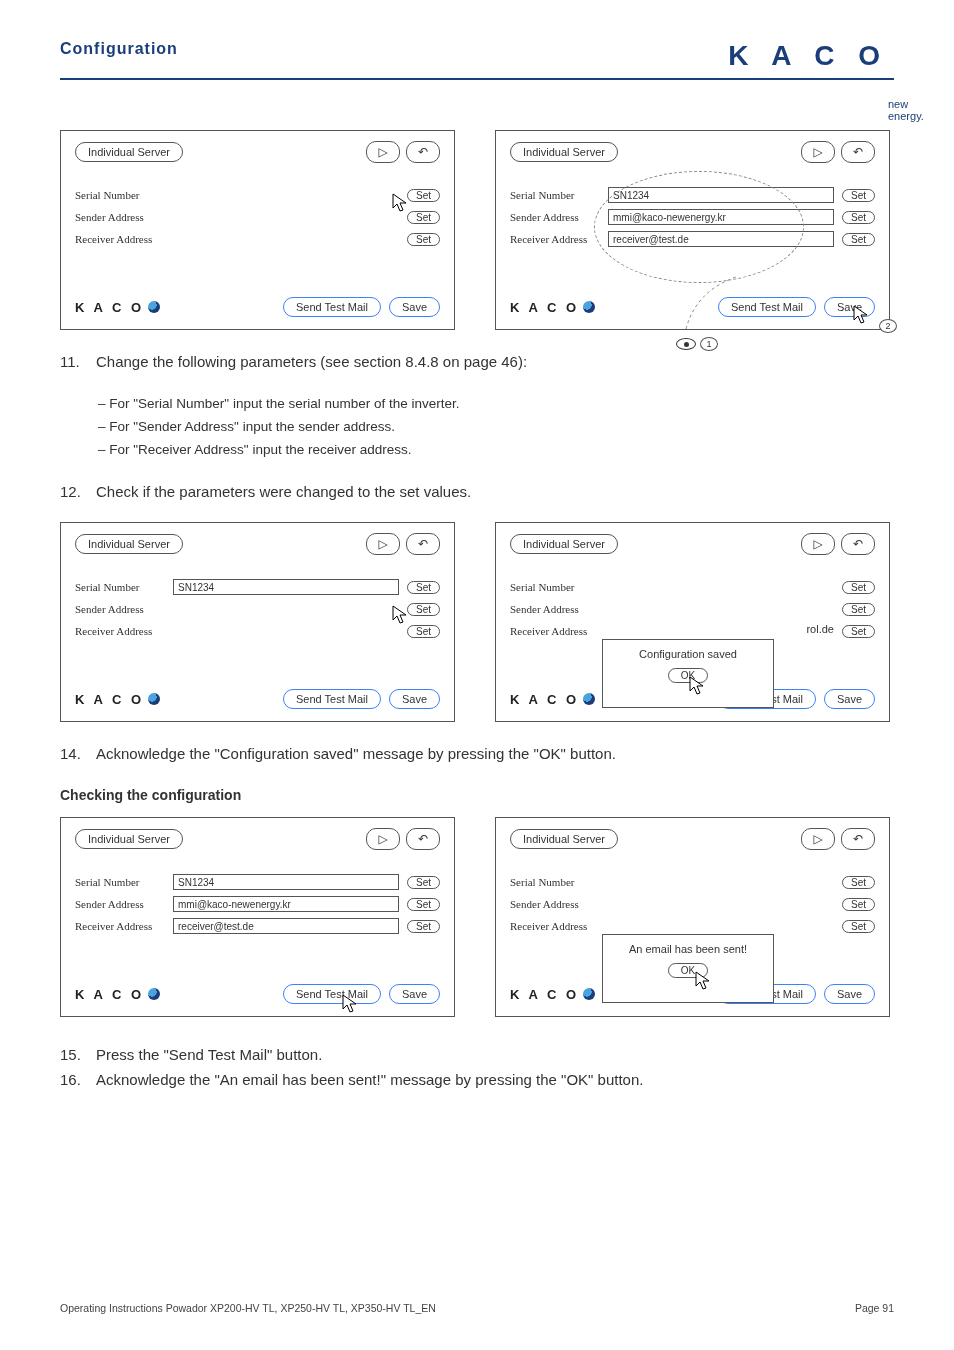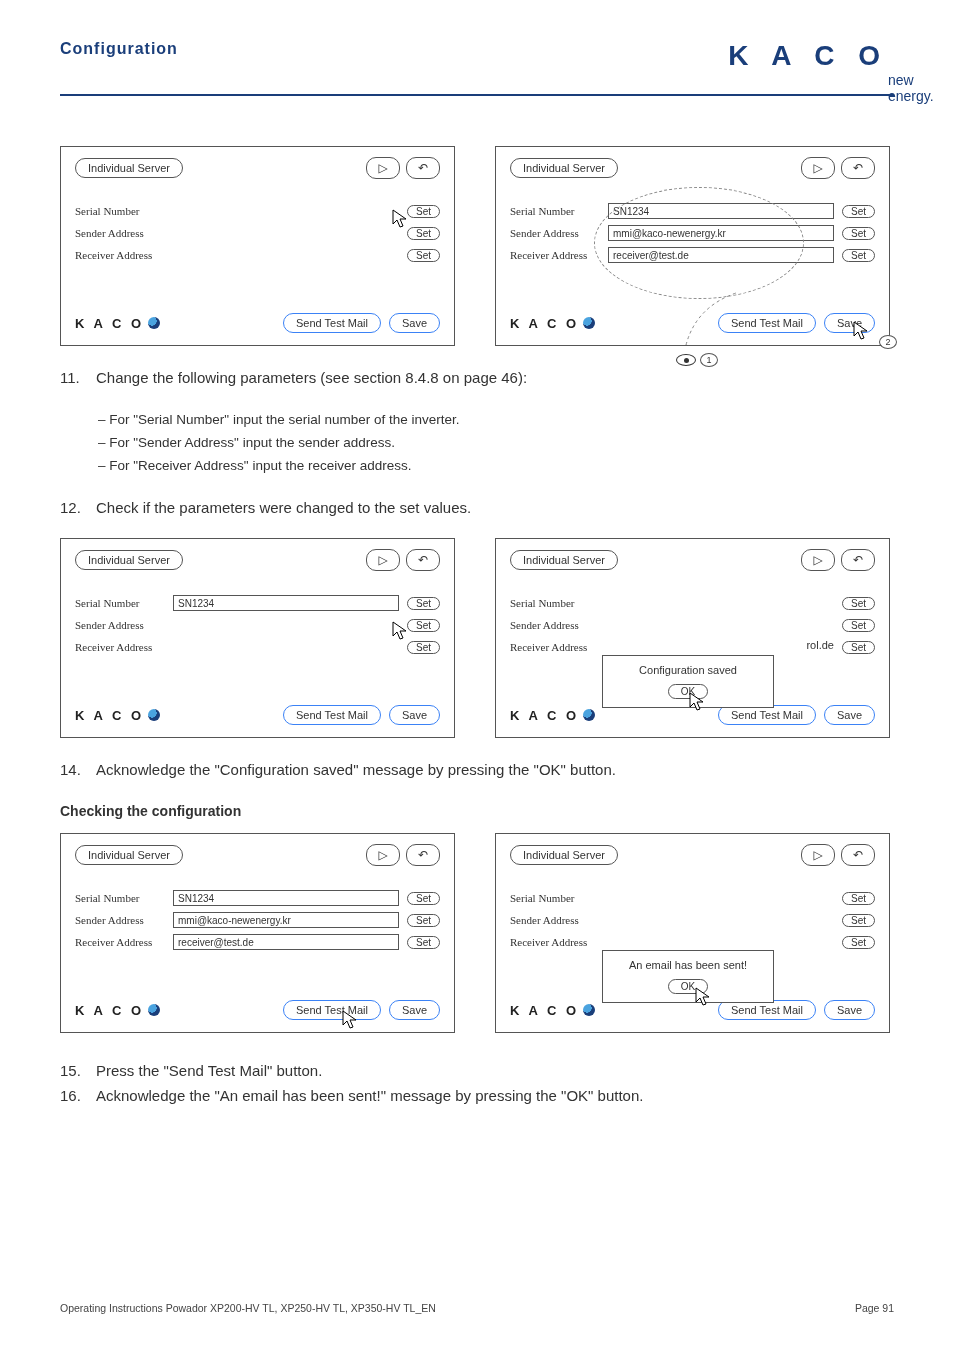--- a/index.html
+++ b/index.html
@@ -10,21 +10,21 @@
     color: #333;
     background: #fff;
     position: relative;
     padding: 40px 60px;
   }
   .header {
     display: flex;
     justify-content: space-between;
     align-items: flex-start;
     border-bottom: 2px solid #1a3e7a;
-    padding-bottom: 22px;
+    padding-bottom: 6px;
     margin-bottom: 50px;
   }
   .header-title {
     color: #1a3e7a;
     font-weight: 600;
     font-size: 16px;
     letter-spacing: 1px;
   }
   .logo {
     display: flex;
@@ -38,24 +38,24 @@
     letter-spacing: 8px;
     color: #1a3e7a;
   }
   .logo-swirl {
     width: 30px; height: 30px;
     border-radius: 50%;
     background: radial-gradient(circle at 35% 35%, #4aa3df 0 40%, #1a3e7a 41% 100%);
     position: relative;
   }
   .logo-sub {
-    font-size: 14px;
+    font-size: 11px;
     color: #1a3e7a;
     position: absolute;
-    margin-top: 16px;
+    margin-top: 42px;
     margin-left: -6px;
   }
 
   .row {
     display: flex;
     gap: 40px;
     margin-bottom: 20px;
   }
   .panel {
     border: 1px solid #555;
@@ -159,21 +159,21 @@
     font-weight: 700;
     font-size: 14px;
     margin: 20px 0 14px;
   }
 
   .dialog {
     position: absolute;
     left: 92px; top: 60px;
     border: 1px solid #555;
     background: #fff;
-    padding: 8px 12px 8px;
+    padding: 8px 12px 24px;
     font-size: 11px;
     text-align: center;
     width: 172px;
   }
   .dialog .ok {
     display: inline-block;
     border: 1px solid #555;
     border-radius: 10px;
     padding: 1px 12px;
     margin-top: 8px;

